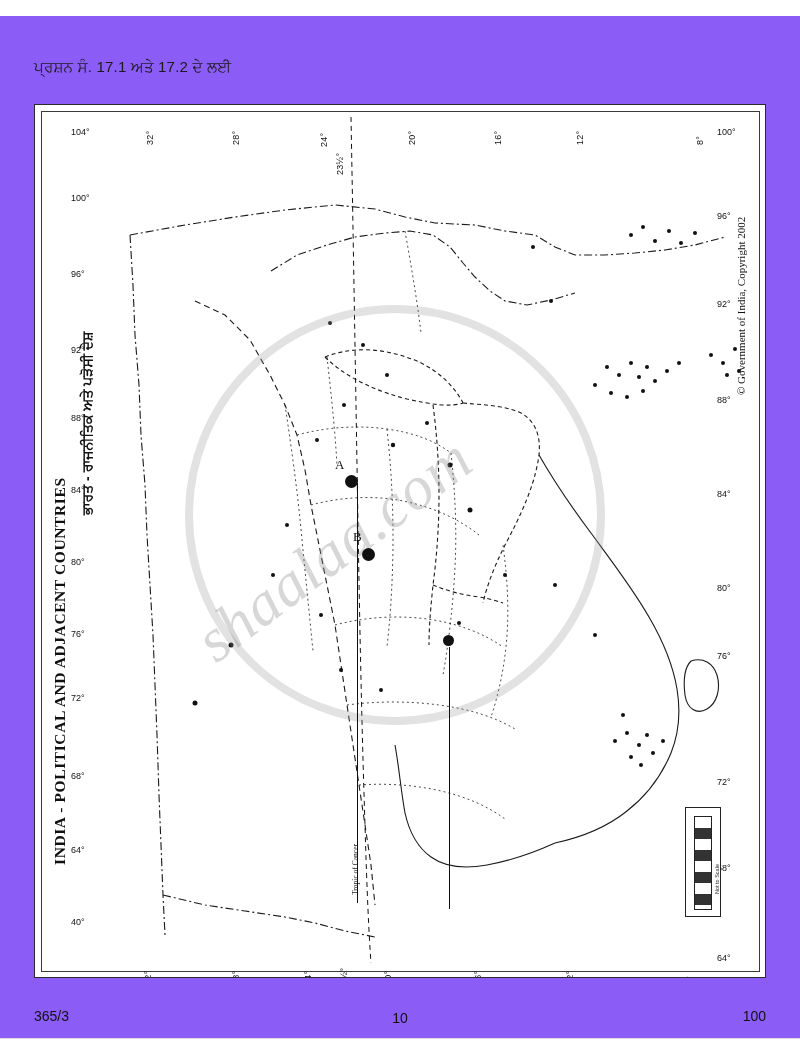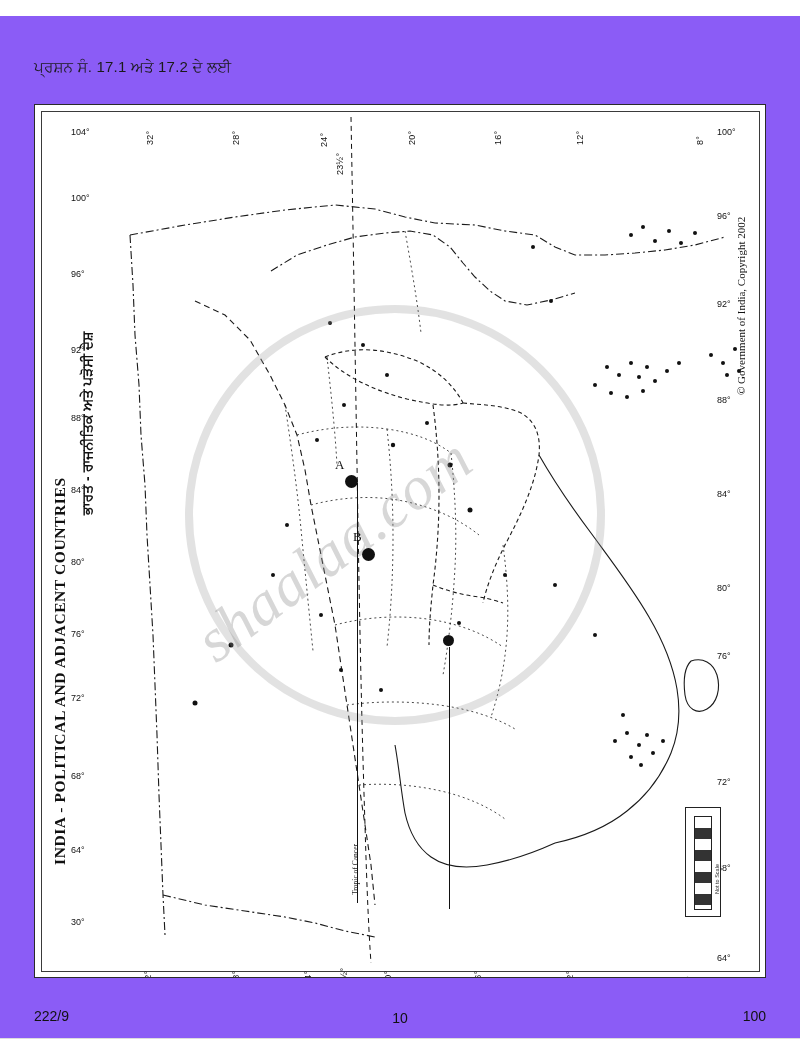--- a/index.html
+++ b/index.html
@@ -267,21 +267,21 @@
     <div class="side-lbl" style="left:36px; top:88px;">100°</div>
     <div class="side-lbl" style="left:36px; top:164px;">96°</div>
     <div class="side-lbl" style="left:36px; top:240px;">92°</div>
     <div class="side-lbl" style="left:36px; top:308px;">88°</div>
     <div class="side-lbl" style="left:36px; top:380px;">84°</div>
     <div class="side-lbl" style="left:36px; top:452px;">80°</div>
     <div class="side-lbl" style="left:36px; top:524px;">76°</div>
     <div class="side-lbl" style="left:36px; top:588px;">72°</div>
     <div class="side-lbl" style="left:36px; top:666px;">68°</div>
     <div class="side-lbl" style="left:36px; top:740px;">64°</div>
-    <div class="side-lbl" style="left:36px; top:812px;">30°</div>
+    <div class="side-lbl" style="left:36px; top:812px;">40°</div>
 
     <div class="side-lbl" style="left:682px; top:22px;">100°</div>
     <div class="side-lbl" style="left:682px; top:106px;">96°</div>
     <div class="side-lbl" style="left:682px; top:194px;">92°</div>
     <div class="side-lbl" style="left:682px; top:290px;">88°</div>
     <div class="side-lbl" style="left:682px; top:384px;">84°</div>
     <div class="side-lbl" style="left:682px; top:478px;">80°</div>
     <div class="side-lbl" style="left:682px; top:546px;">76°</div>
     <div class="side-lbl" style="left:682px; top:672px;">72°</div>
     <div class="side-lbl" style="left:682px; top:758px;">68°</div>
@@ -421,21 +421,21 @@
 
     <div class="marker-dot small" style="left:408px; top:530px;"></div>
     <div class="leader-line" style="left:414px; top:542px; height:262px;"></div>
 
     <div class="scale-box">
       <div class="scale-inner"></div>
       <div class="scale-caption">Not to Scale</div>
     </div>
   </div>
 
-  <div class="footer-left">222/9</div>
+  <div class="footer-left">365/3</div>
   <div class="footer-center">10</div>
   <div class="footer-right">100</div>
 
   <div class="footer-bar">
     
   </div>
 
 </div>
 
 </body></html>

